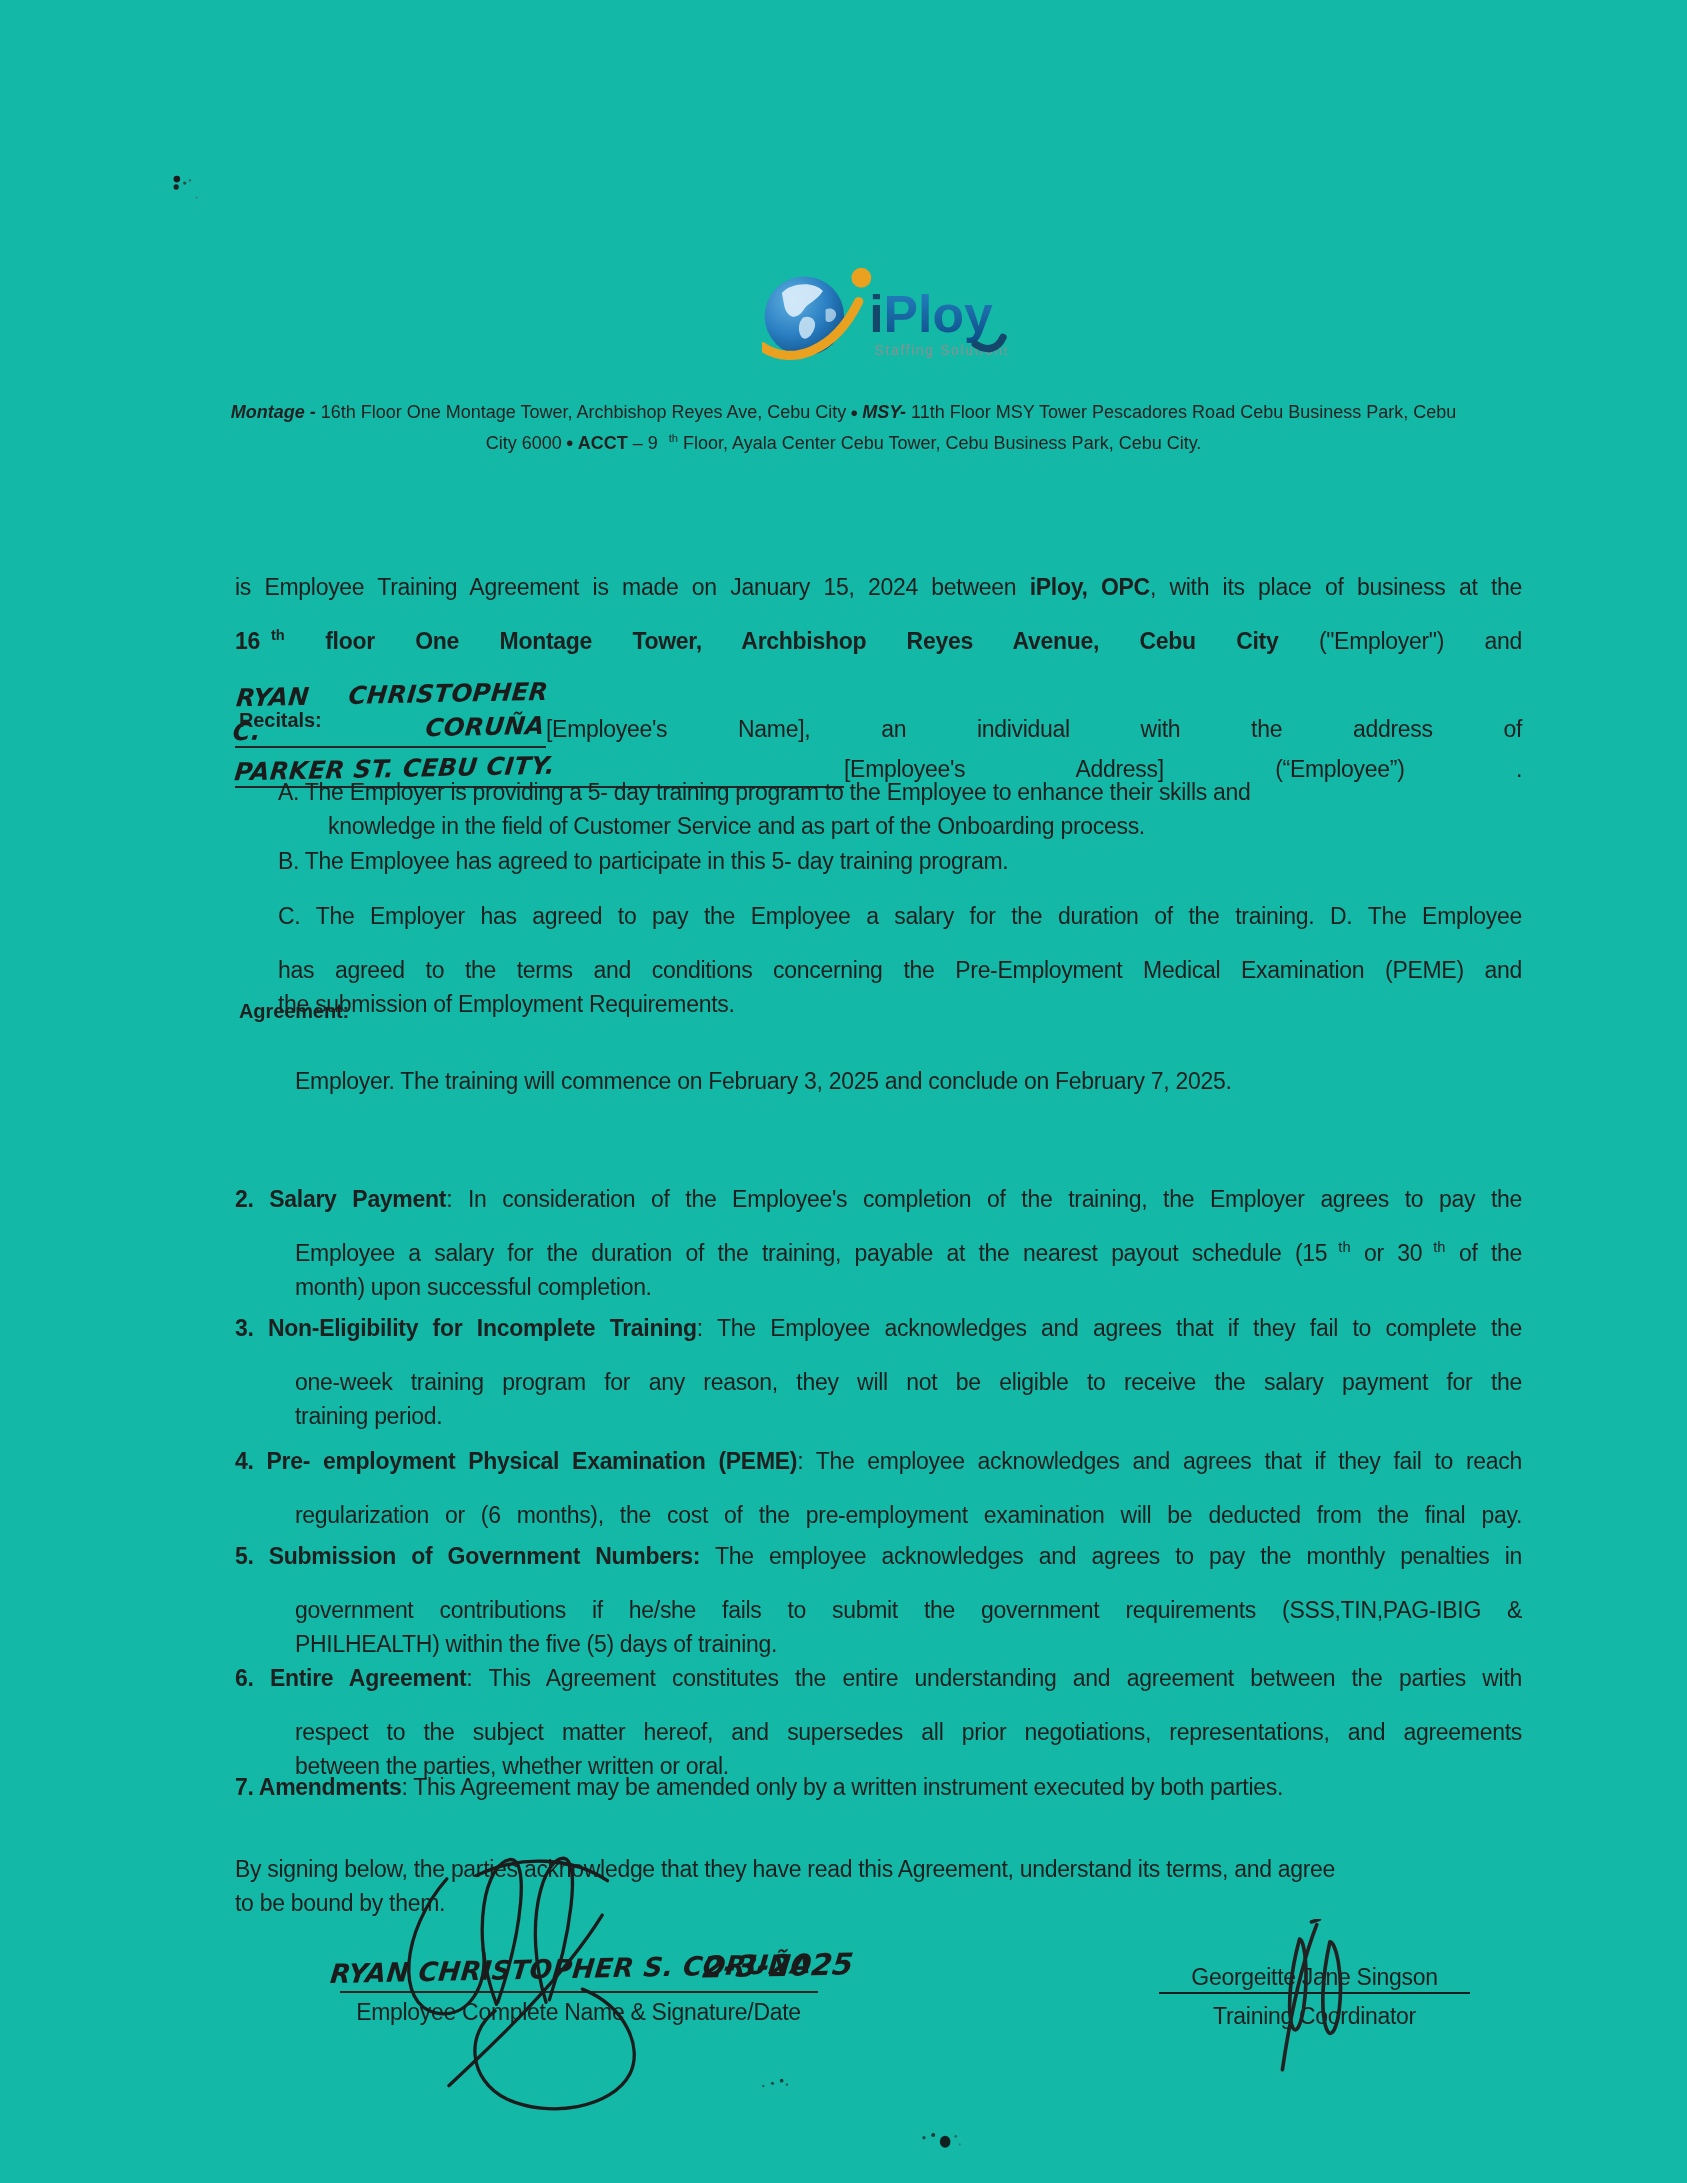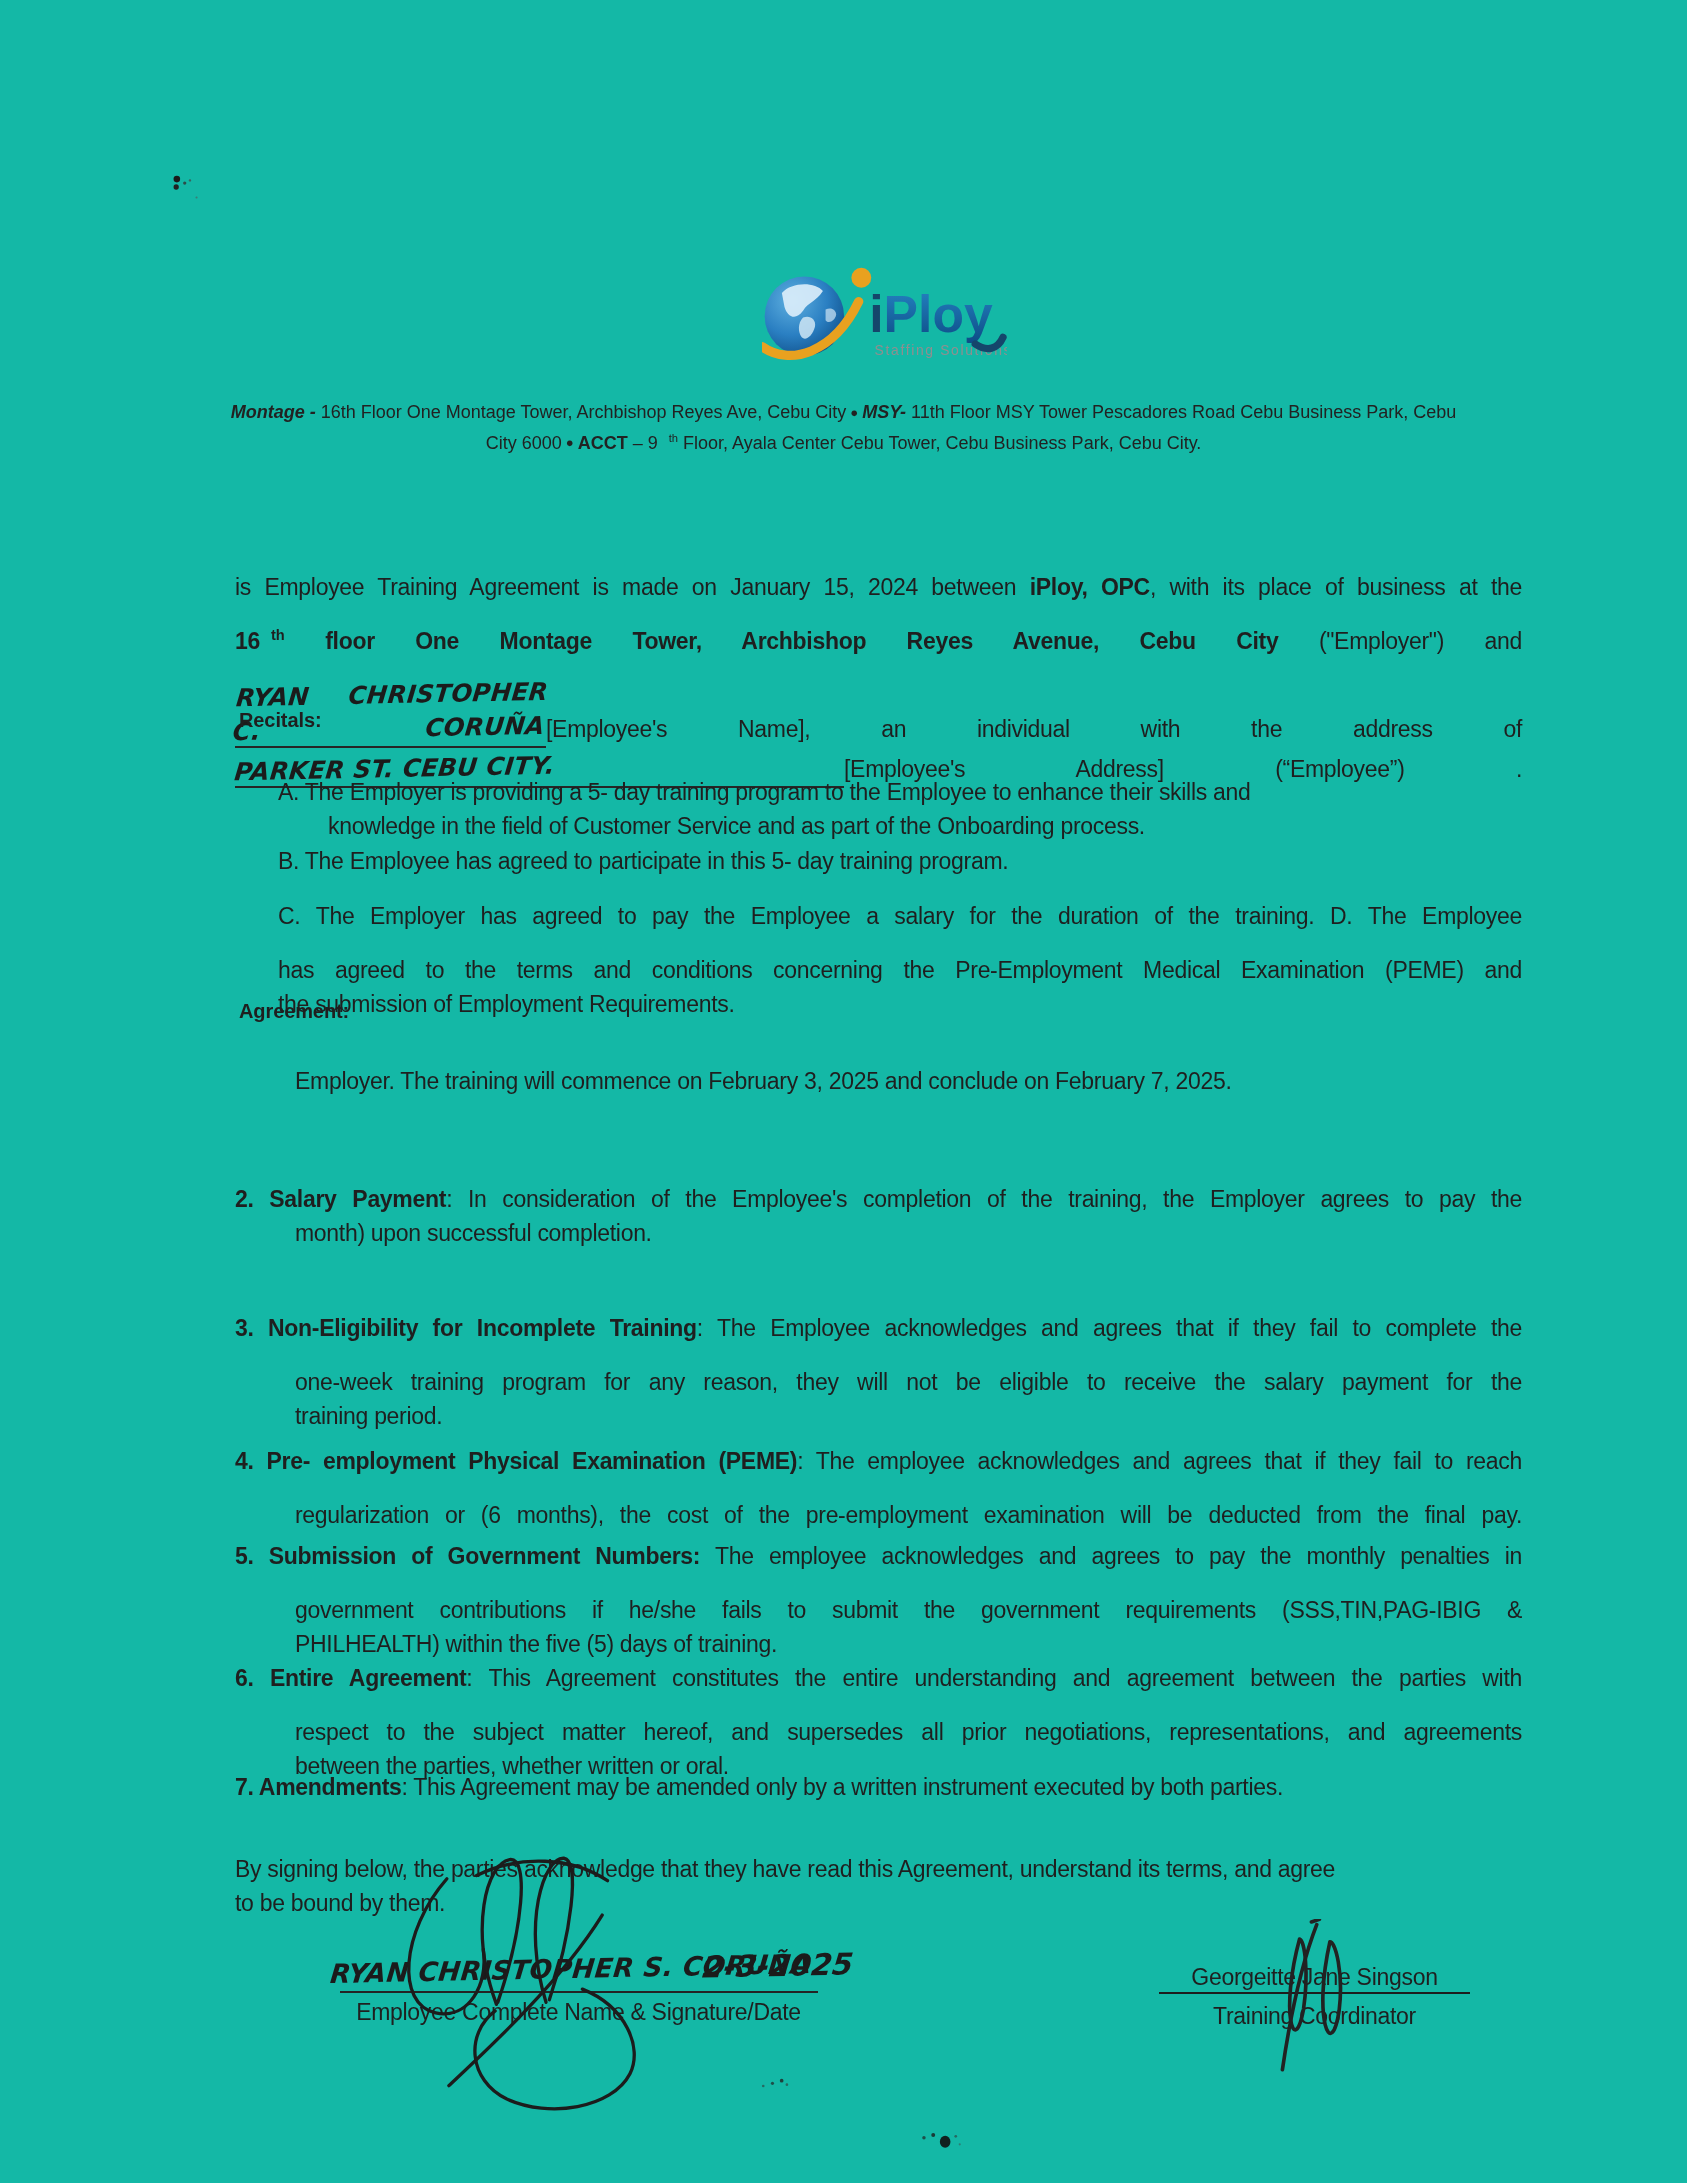--- a/index.html
+++ b/index.html
@@ -114,20 +114,21 @@
   </div>
 
   <div class="abs heading" style="left:239px;top:1000px;">Agreement:</div>
 
   <div class="block" style="top:1064px;">
     <div class="line indent">Employer. The training will commence on February 3, 2025 and conclude on February 7, 2025.</div>
   </div>
 
   <div class="block" style="top:1162px;">
     <div class="line jl"><span class="b">2. Salary Payment</span><span>: In consideration of the Employee's completion of the training, the Employer agrees to pay the</span></div>
+    <div class="line indent jl"><span>Employee a salary for the duration of the training, payable at the nearest payout schedule (15</span><span class="sup">th</span><span> or 30</span><span class="sup">th</span><span> of the</span></div>
     <div class="line indent">month) upon successful completion.</div>
   </div>
 
   <div class="block" style="top:1291px;">
     <div class="line jl"><span class="b">3. Non-Eligibility for Incomplete Training</span><span>: The Employee acknowledges and agrees that if they fail to complete the</span></div>
     <div class="line indent jl">one-week training program for any reason, they will not be eligible to receive the salary payment for the</div>
     <div class="line indent">training period.</div>
   </div>
 
   <div class="block" style="top:1424px;">

